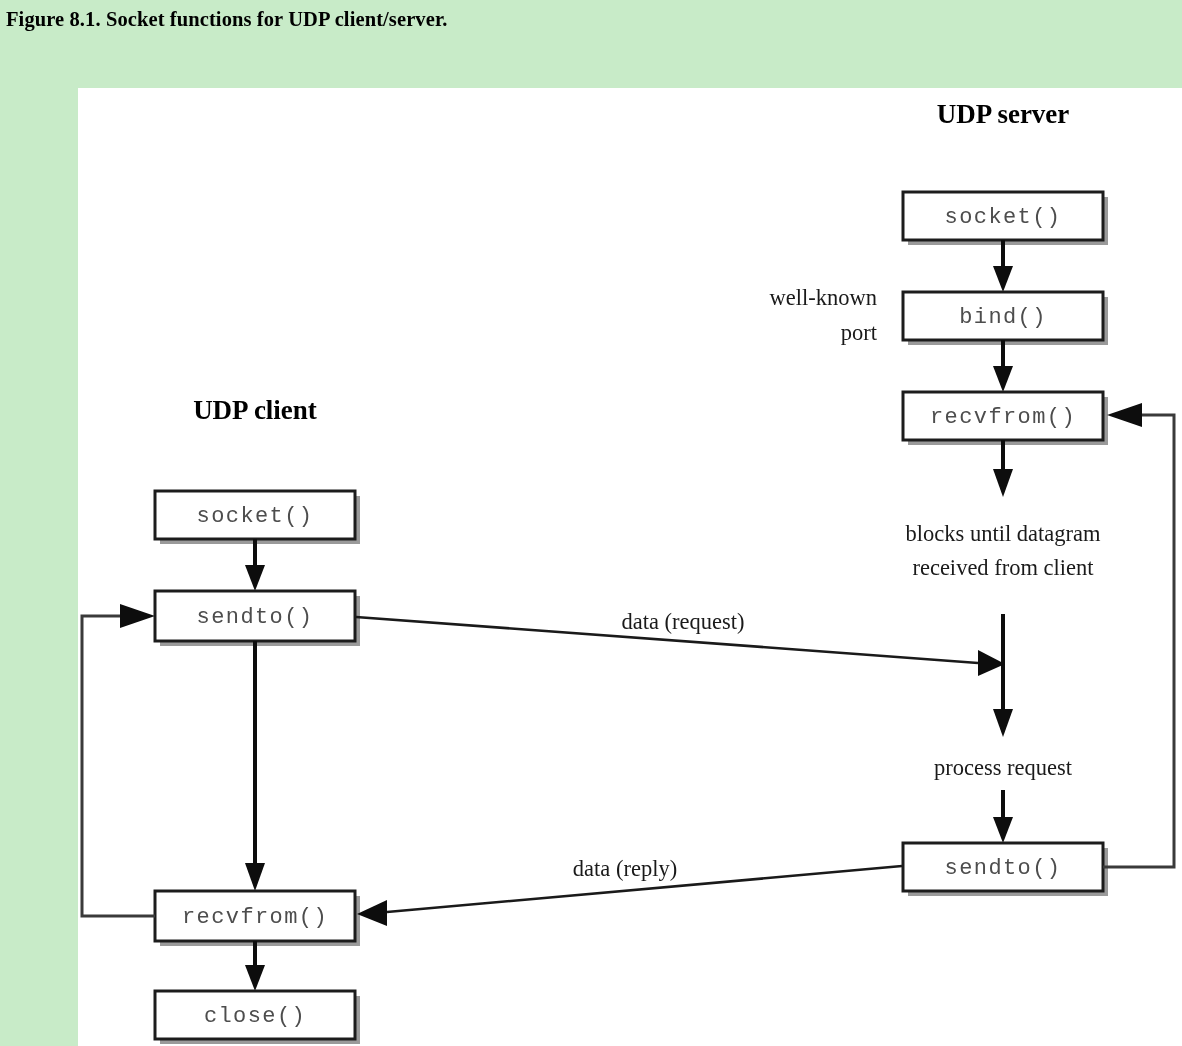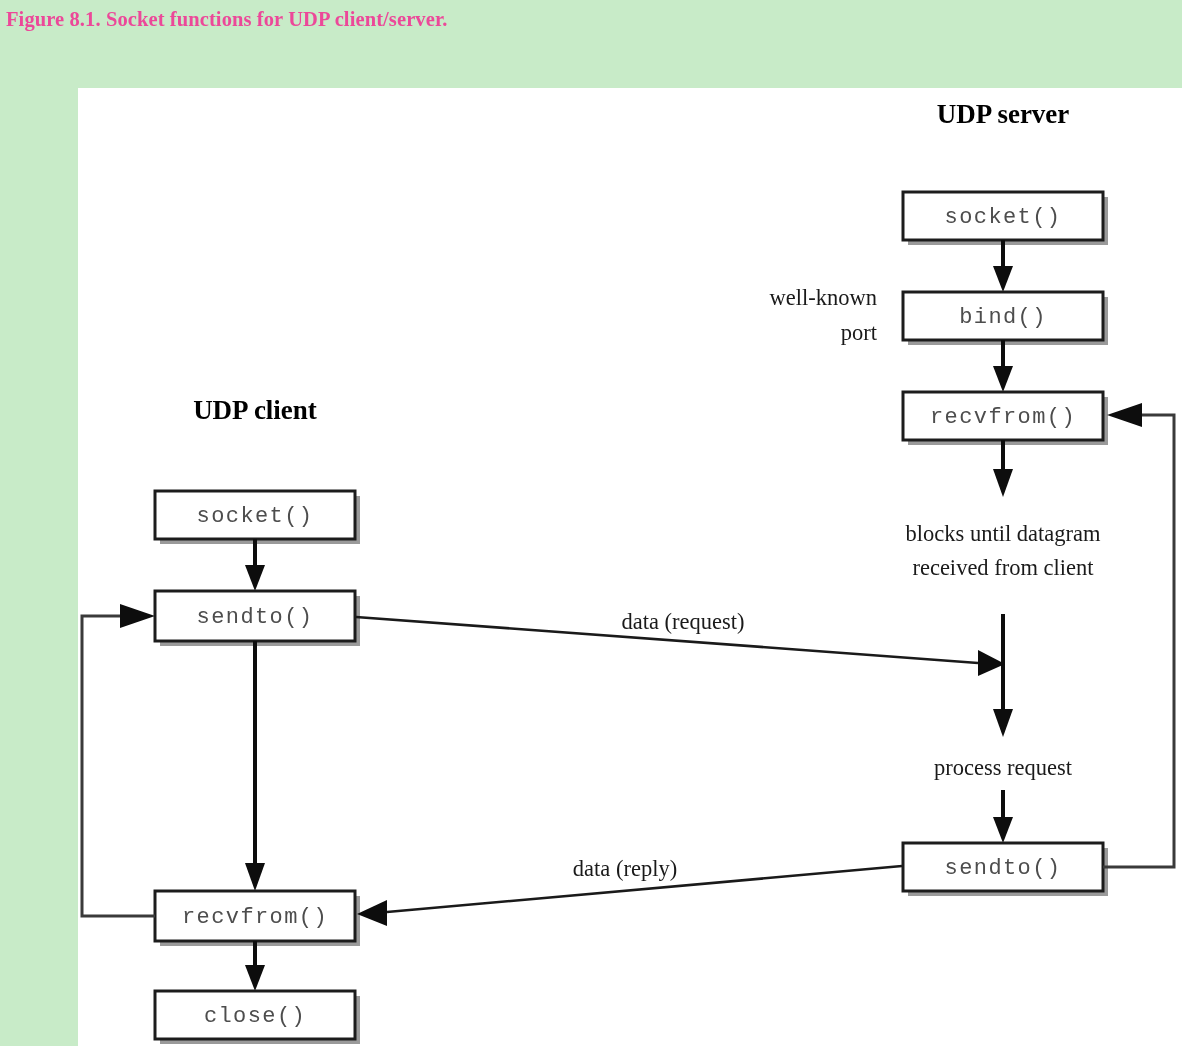--- a/index.html
+++ b/index.html
@@ -30,21 +30,21 @@
     background: #c8ebc8;
   }
   #figure-title {
     position: absolute;
     left: 6px; top: 6px;
     width: 1100px;
     font-family: "Liberation Serif", serif;
     font-weight: bold;
     font-size: 20.5px;
     line-height: 26px;
-    color: #ec4899;
+    color: #000000;
     letter-spacing: 0.1px;
     white-space: nowrap;
   }
   #diagram-canvas {
     position: absolute;
     left: 0; top: 0;
     width: 1182px; height: 1046px;
   }
   svg { display: block; }
   .flow-box-rect {

